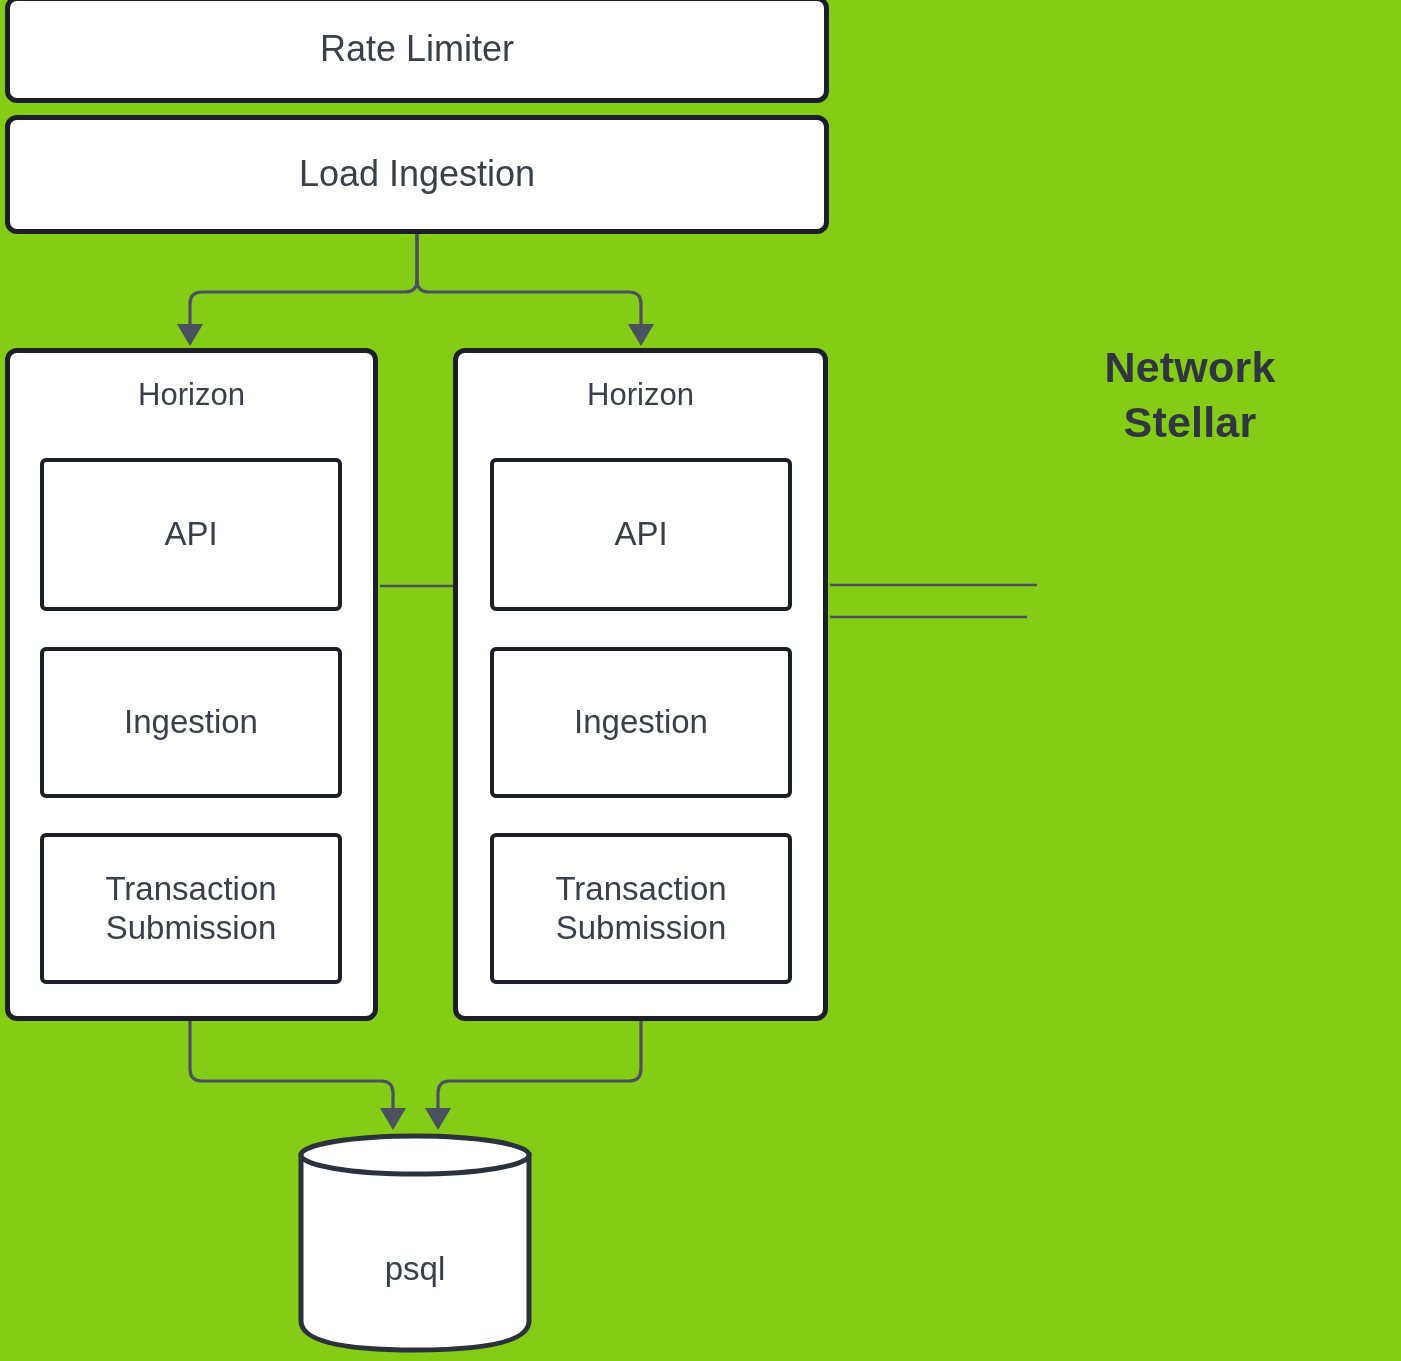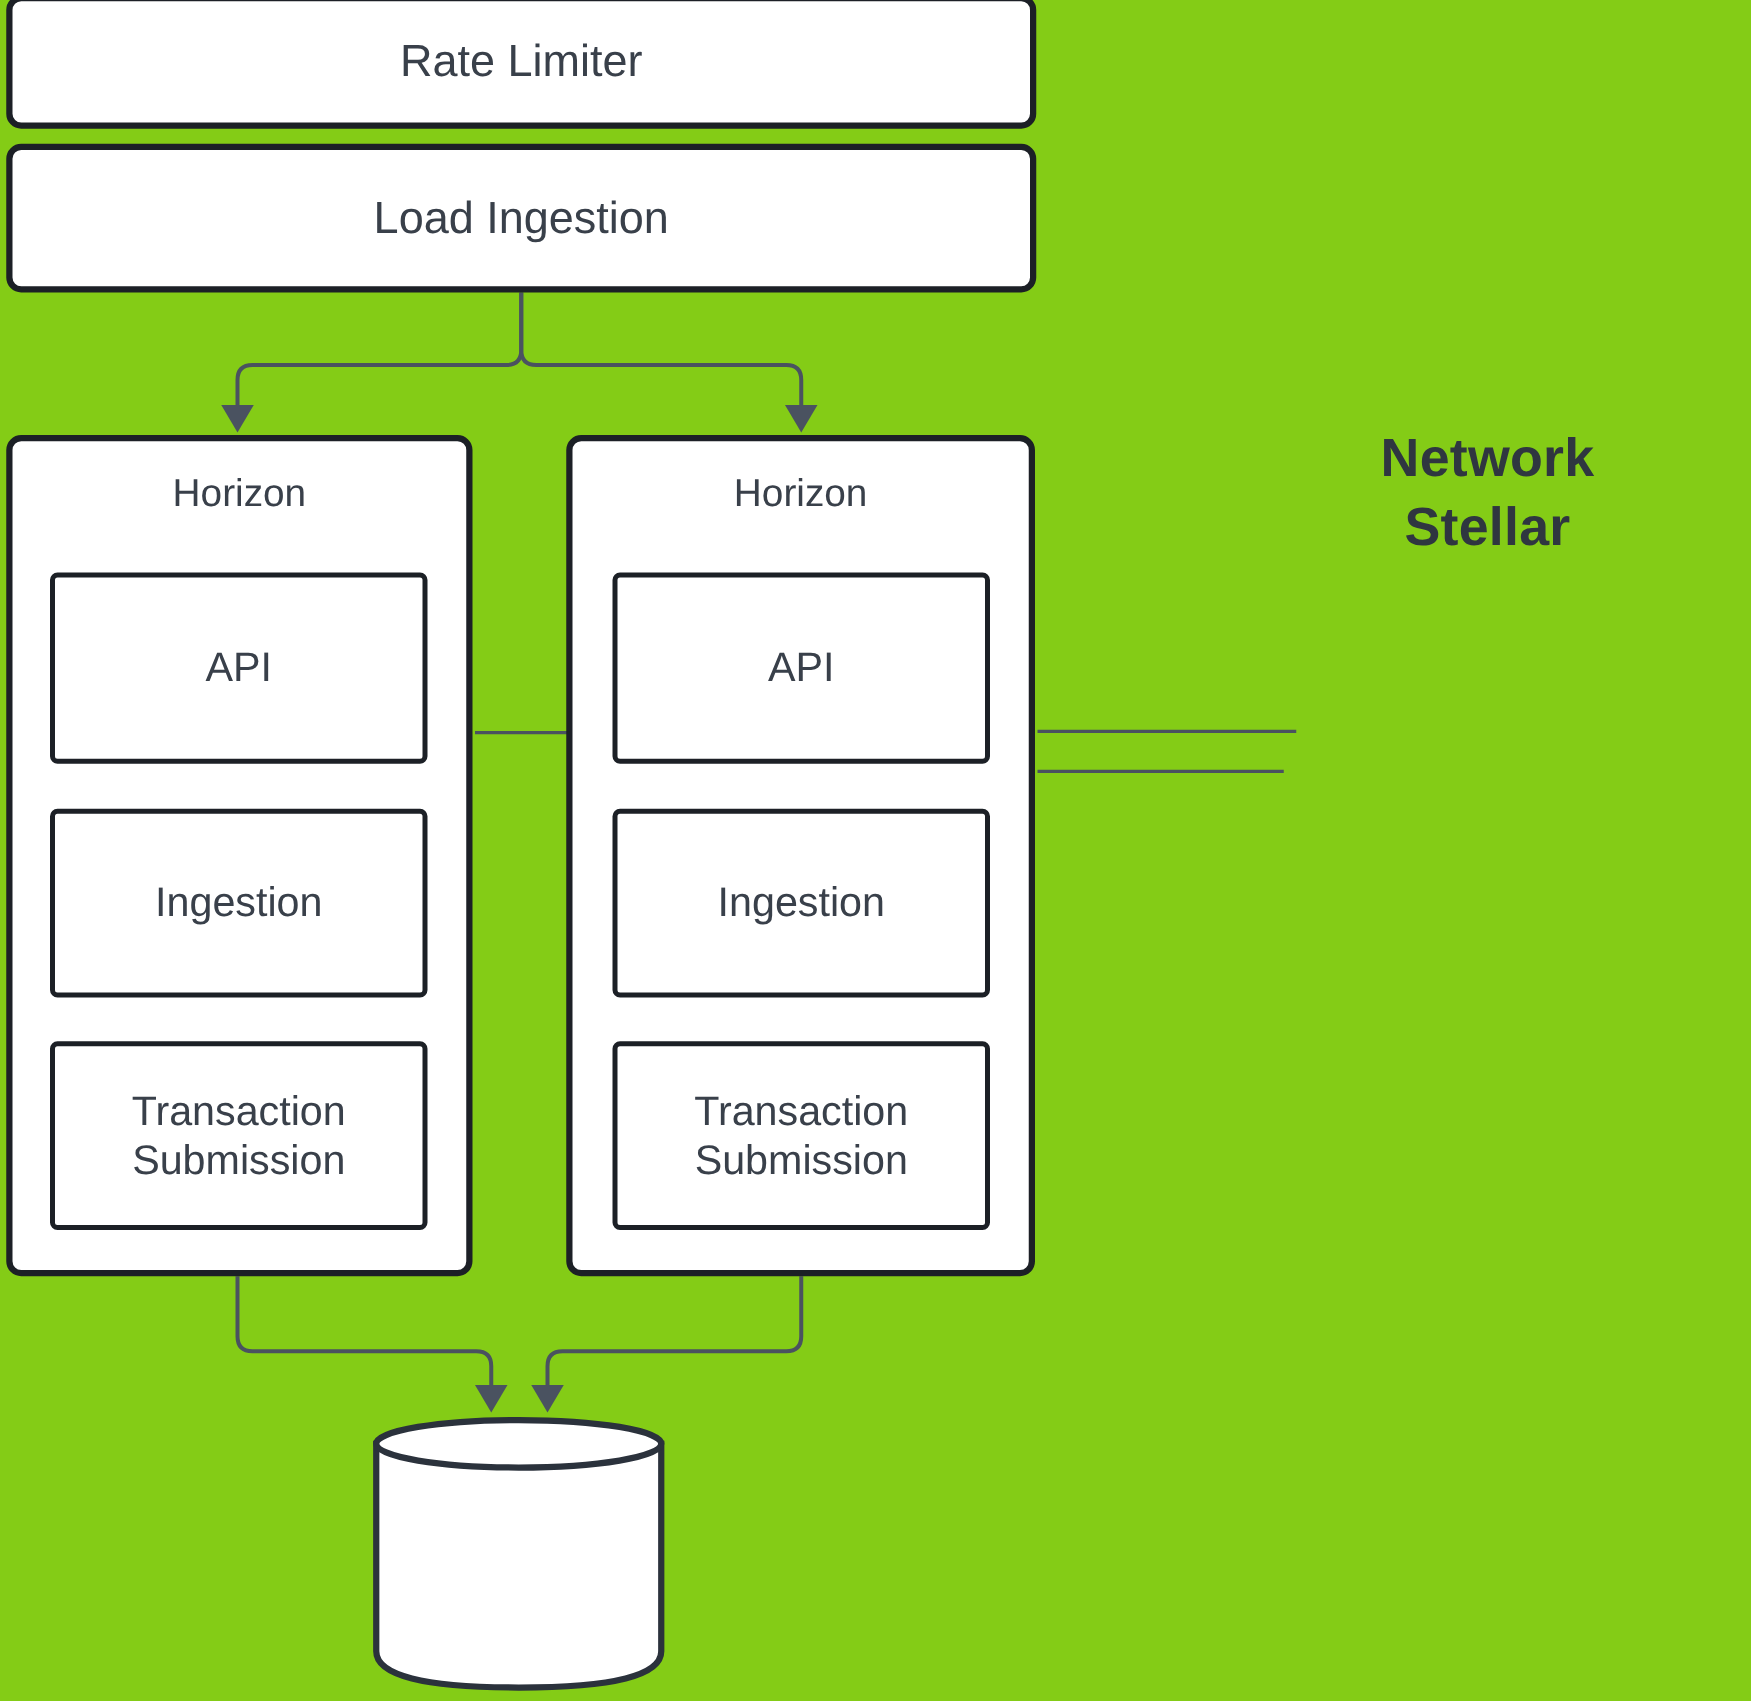--- a/index.html
+++ b/index.html
@@ -134,14 +134,15 @@
 
   <div class="network-title" style="left:1030px; top:340px; width:320px;">
     <div>Network</div>
     <div>Stellar</div>
   </div>
 
   <svg style="position:absolute; left:290px; top:1125px; width:250px; height:236px;" viewBox="0 0 250 236" xmlns="http://www.w3.org/2000/svg">
     <path d="M11,30 L11,196 Q11,225 125,225 Q239,225 239,196 L239,30 Z" fill="#ffffff" stroke="#2b323c" stroke-width="5"></path>
     <ellipse cx="125" cy="30" rx="114" ry="19" fill="#ffffff" stroke="#2b323c" stroke-width="5"></ellipse>
   </svg>
+  <div class="cyl-label" style="left:290px; top:1250px; width:250px;">psql</div>
 
 </div>
 
 </body></html>

